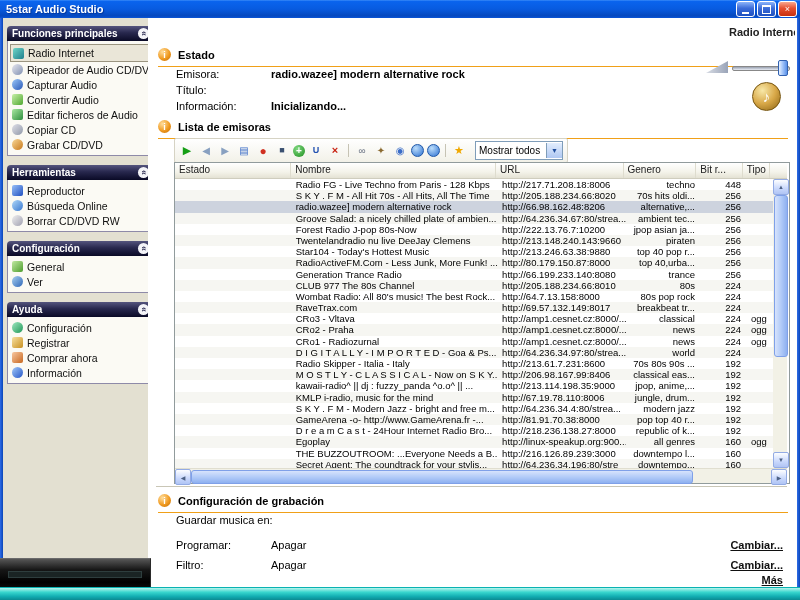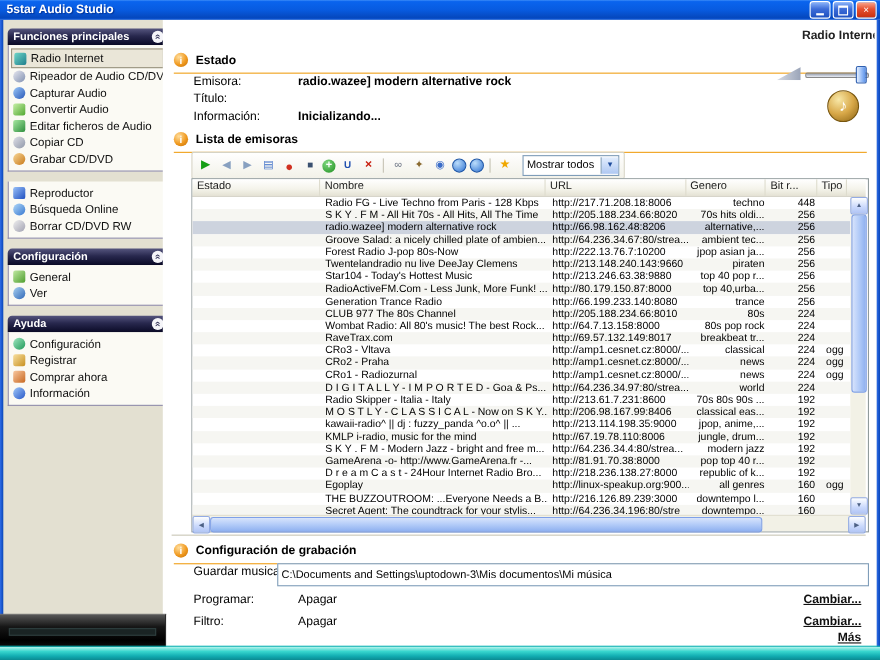--- a/index.html
+++ b/index.html
@@ -181,20 +181,26 @@
             <span class="side-icon copy-cd-icon"></span>
             <span class="side-label">Copiar CD</span>
           </div>
           <div class="side-item">
             <span class="side-icon burn-cd-icon"></span>
             <span class="side-label">Grabar CD/DVD</span>
           </div>
         </div>
       </div>
       <div class="panel">
+        <div class="panel-header">
+          <span class="panel-title">Herramientas</span>
+          <span class="chevron">
+            <span class="chev-glyph">«</span>
+          </span>
+        </div>
         <div class="panel-body">
           <div class="side-item">
             <span class="side-icon player-icon"></span>
             <span class="side-label">Reproductor</span>
           </div>
           <div class="side-item">
             <span class="side-icon online-search-icon"></span>
             <span class="side-label">Búsqueda Online</span>
           </div>
           <div class="side-item">
@@ -549,21 +555,20 @@
     <div class="divider"></div>
 
     <div class="section-head" style="top:474px">
       <span class="info-ball">i</span>
       <span class="sec-title">Configuración de grabación</span>
     </div>
 
     <div class="field" style="top:496px">
       <span class="lbl">Guardar musica en:</span>
     </div>
-    <input class="path-input" type="text" value="C:\Documents and Settings\uptodown-3\Mis documentos\Mi música" style="">
 
     <div class="field" style="top:521px">
       <span class="lbl">Programar:</span>
       <span class="val plain">Apagar</span>
     </div>
     <span class="link" style="top:521px">Cambiar...</span>
 
     <div class="field" style="top:541px">
       <span class="lbl">Filtro:</span>
       <span class="val plain">Apagar</span>

